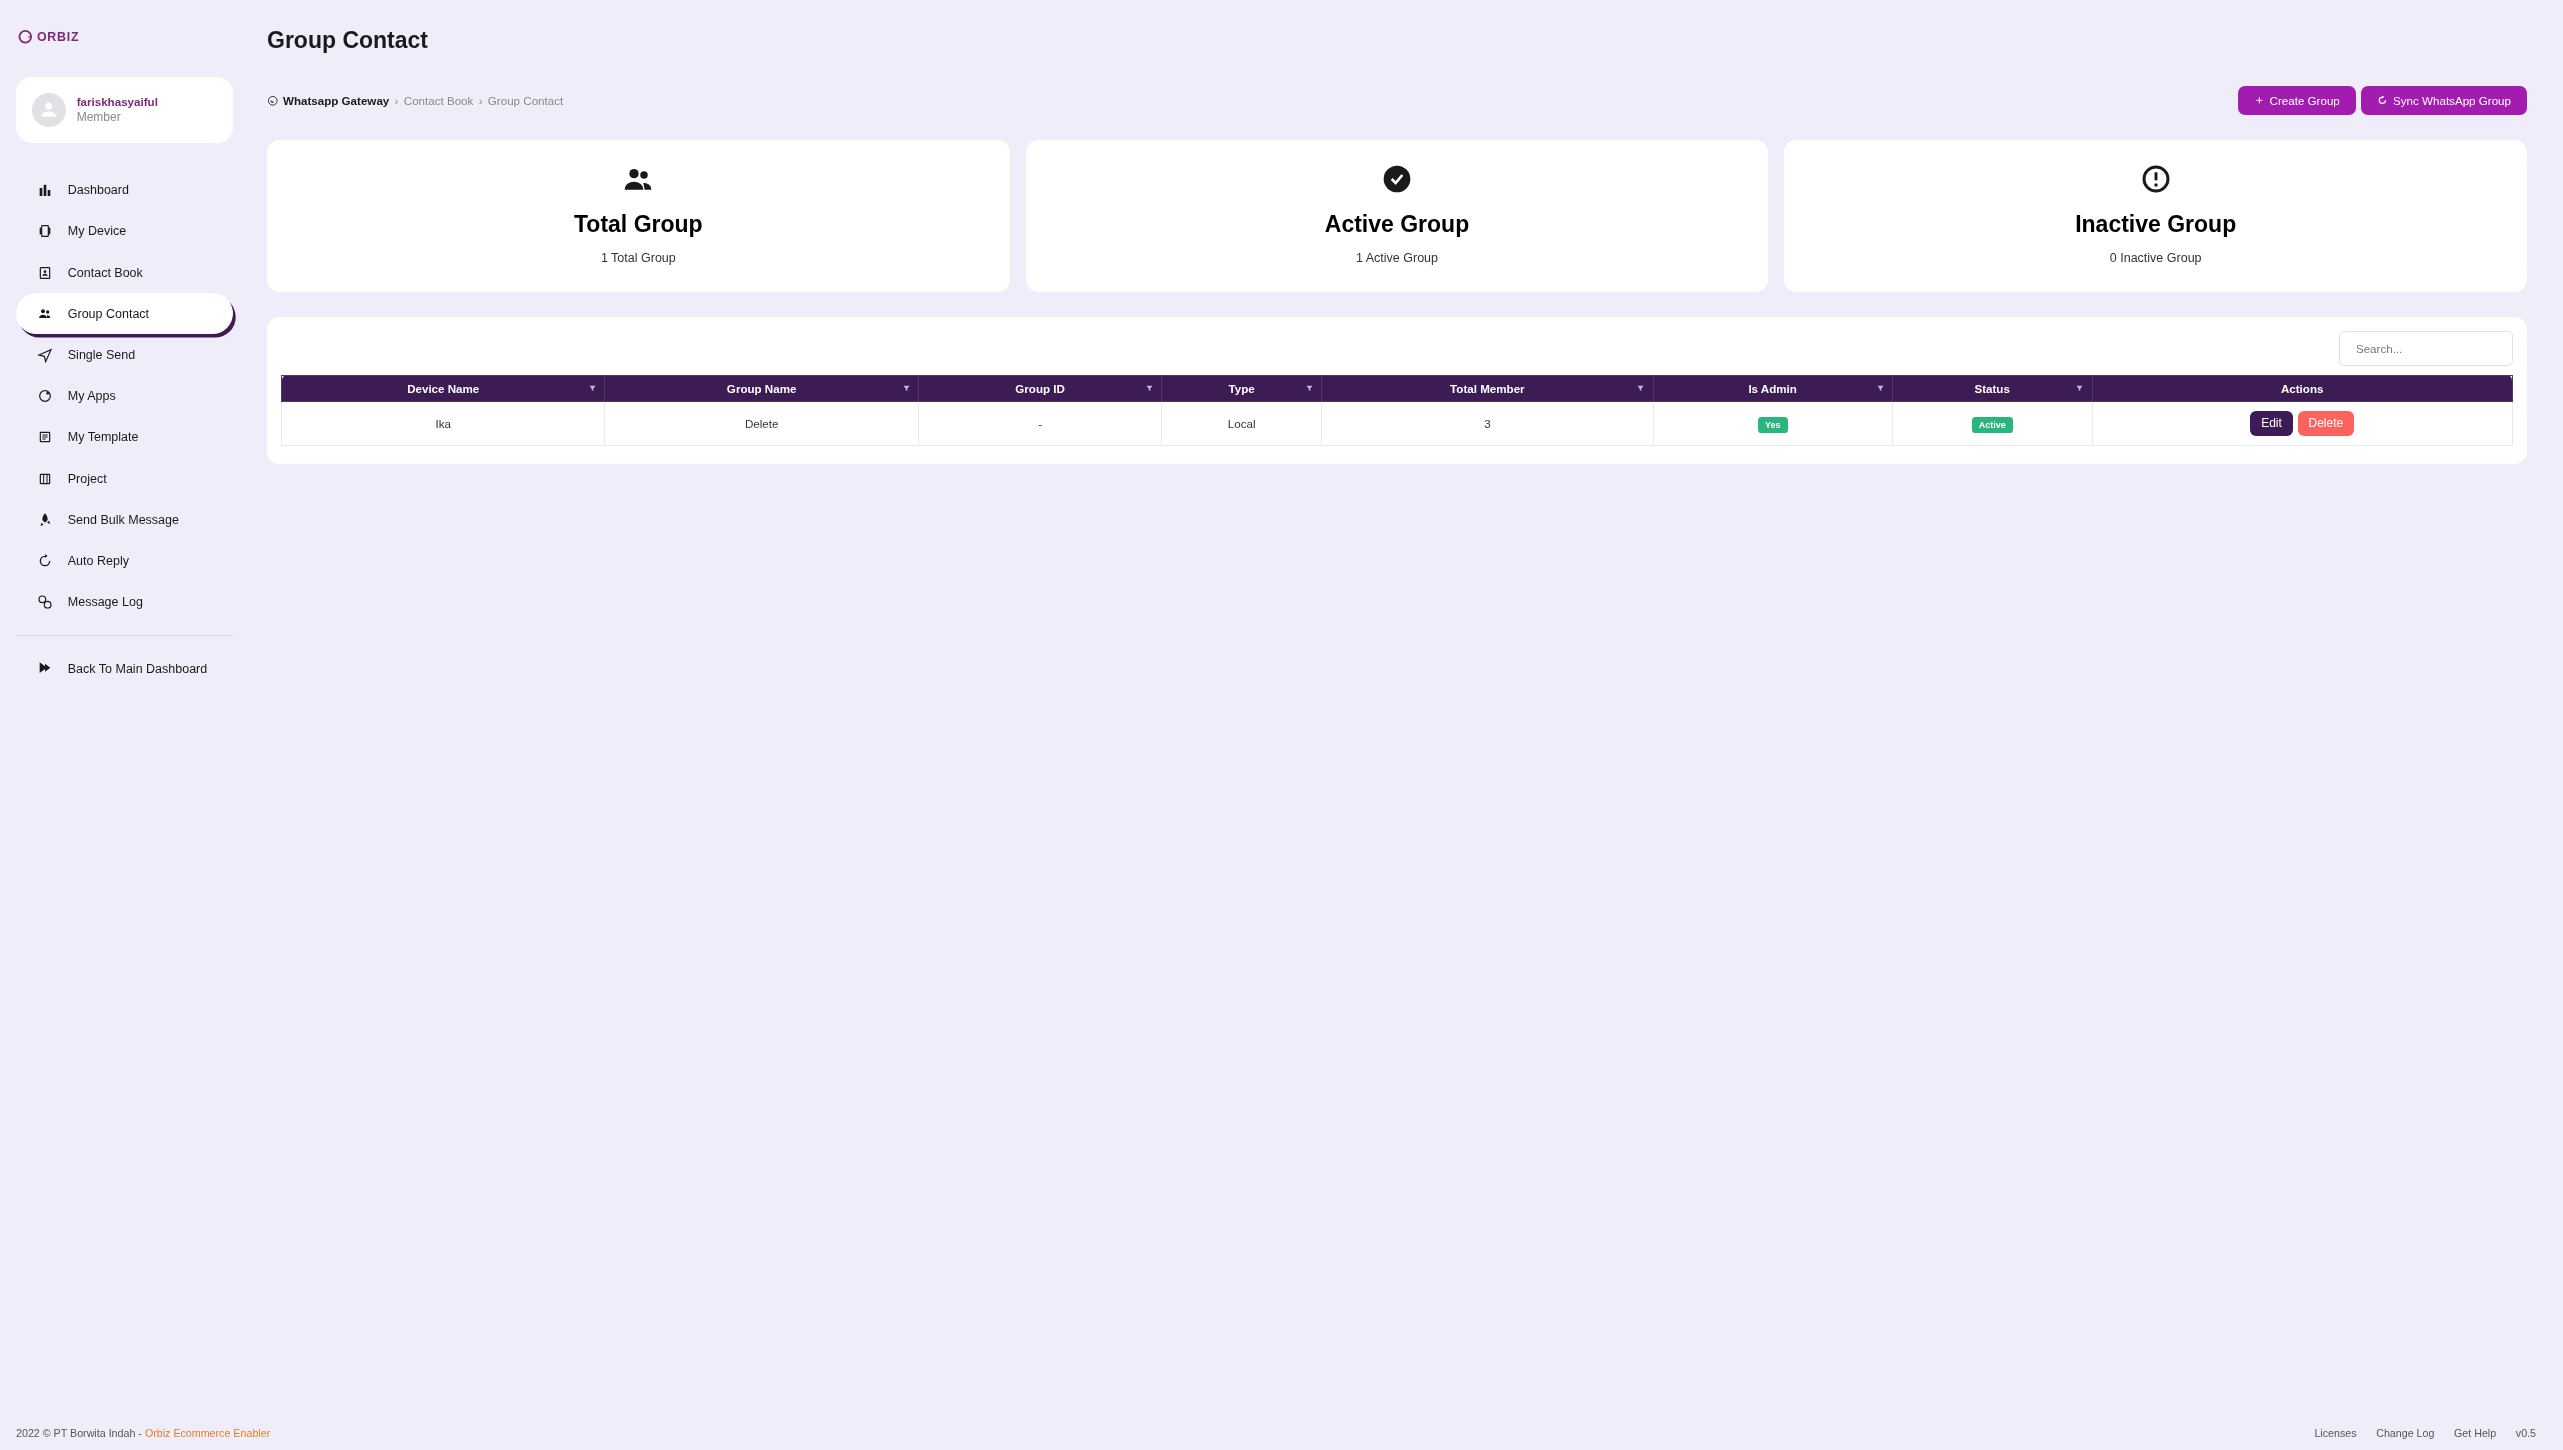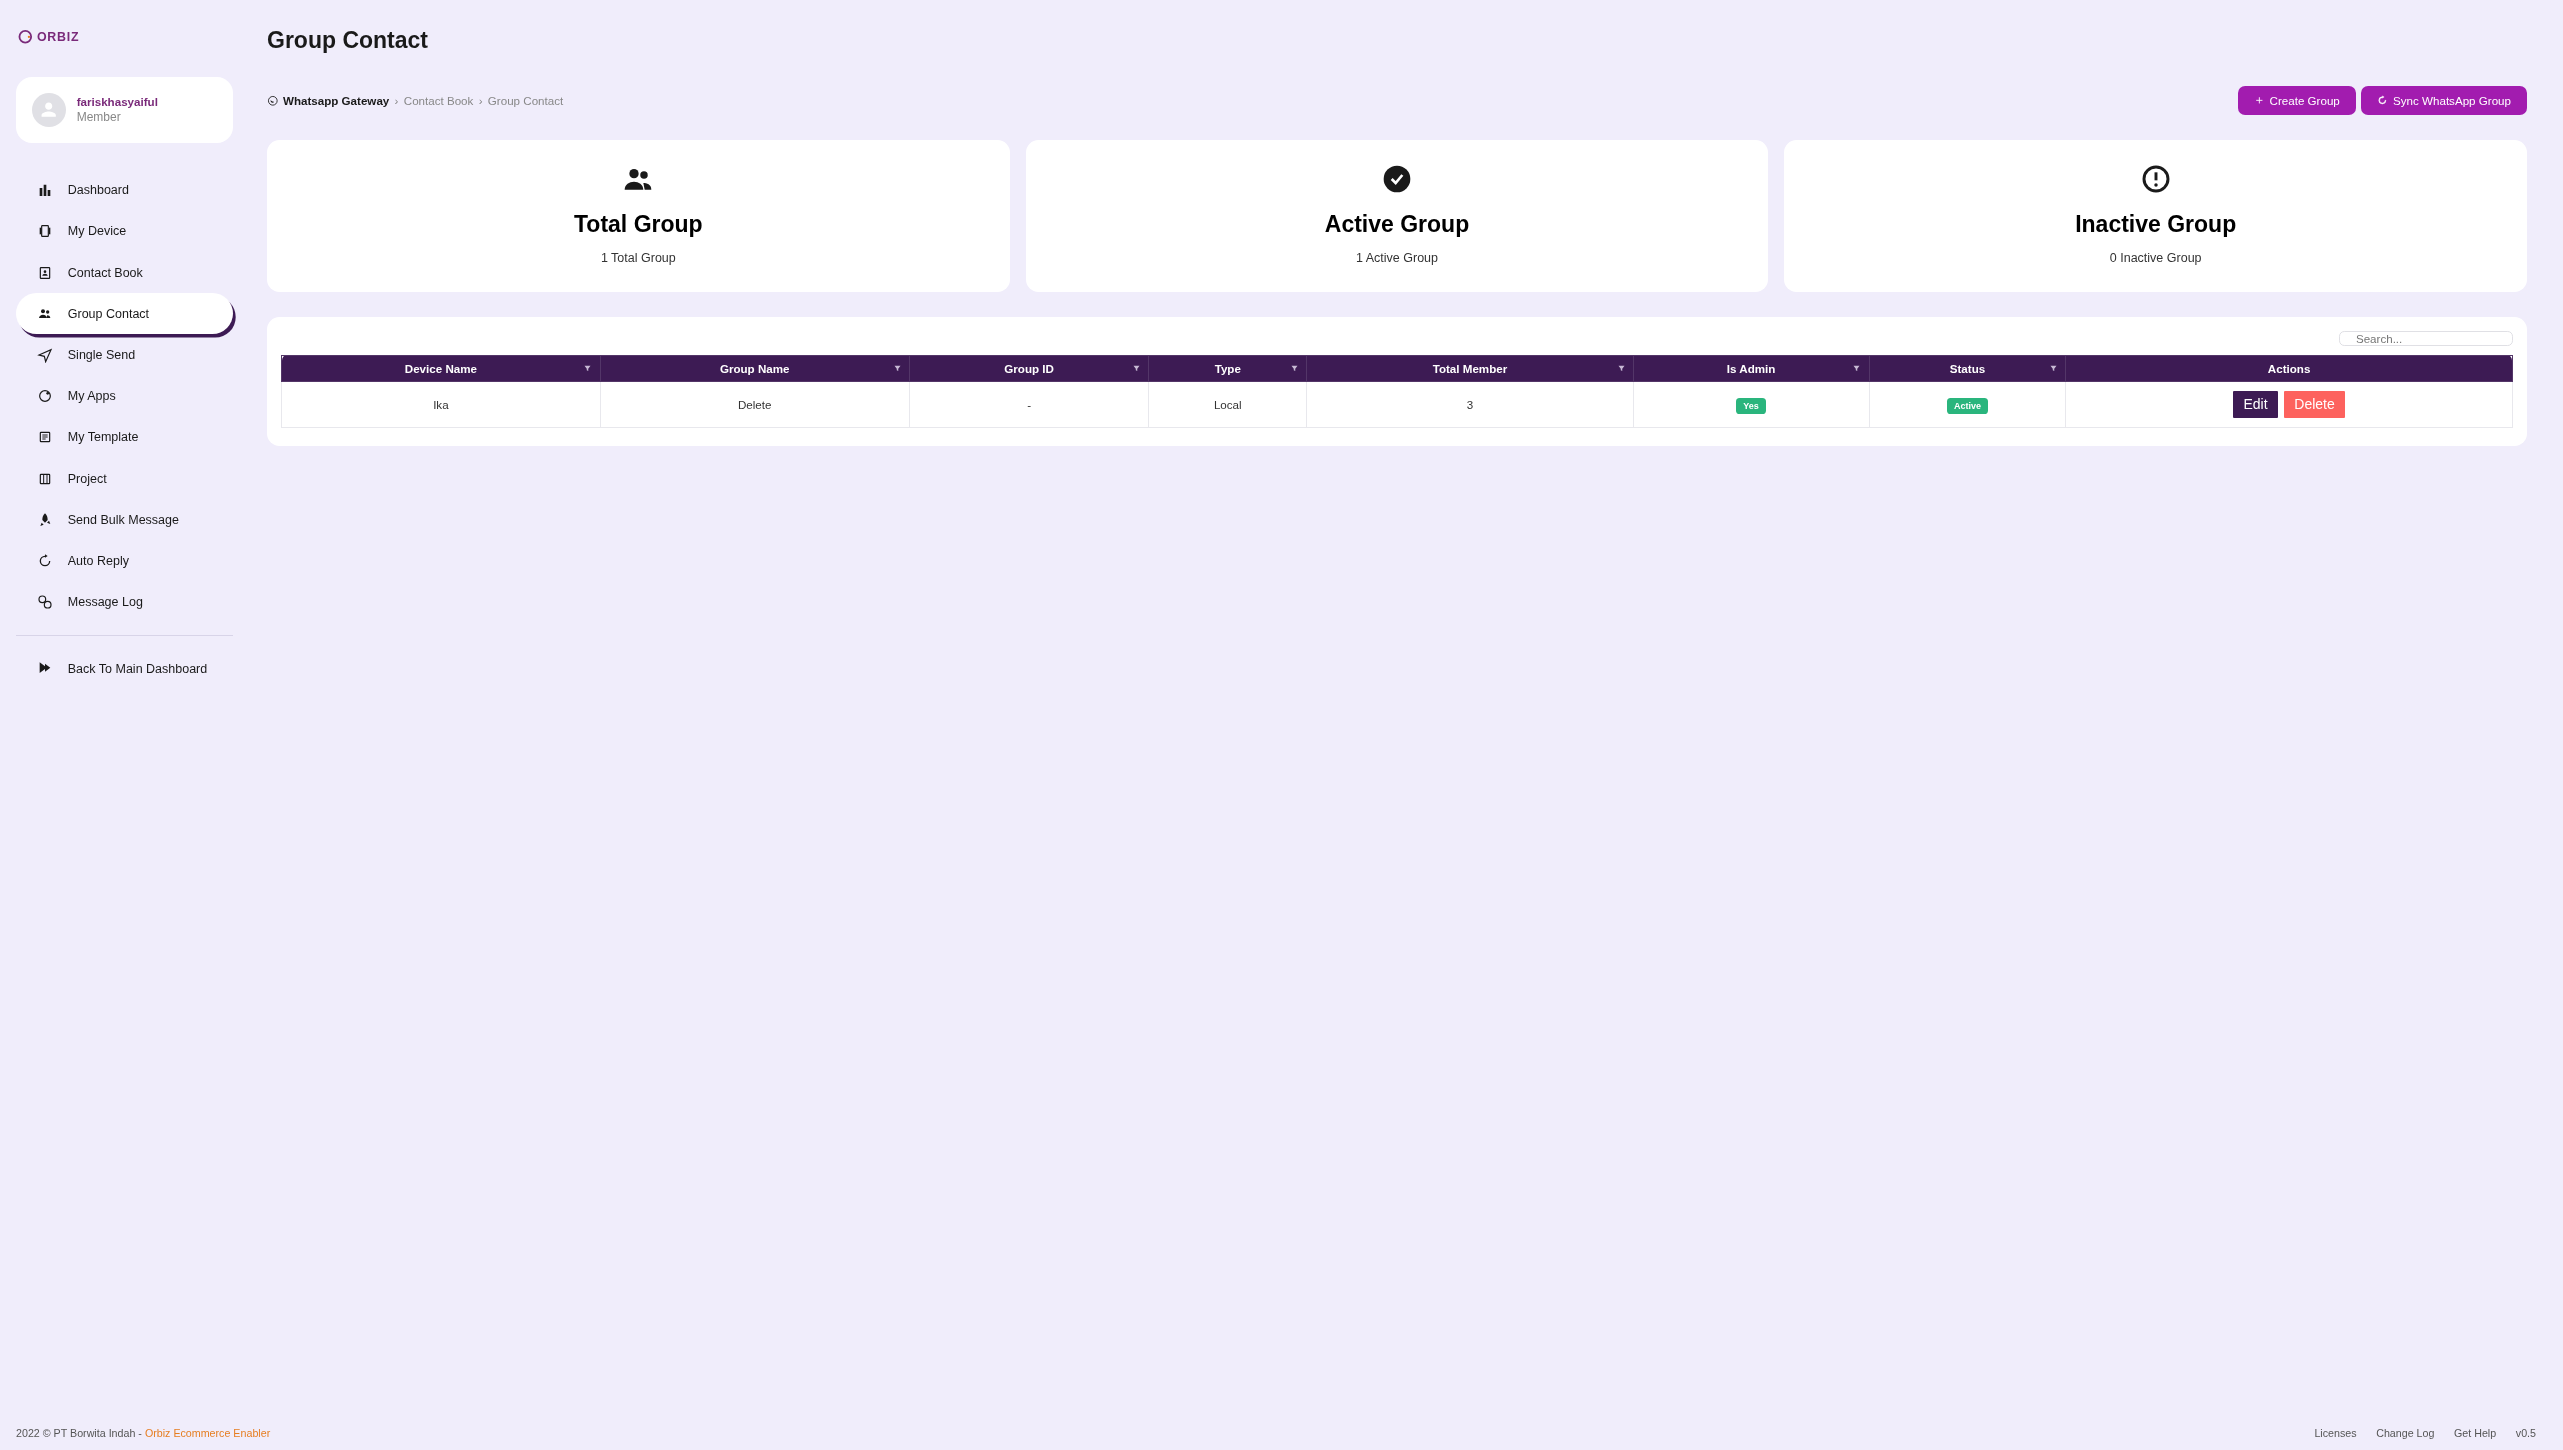--- a/index.html
+++ b/index.html
@@ -189,21 +189,21 @@
     .table-toolbar {
       display: flex;
       justify-content: flex-end;
       margin-bottom: 9px;
     }
     .search-box {
       display: flex;
       align-items: center;
       border: 0.9px solid #e0e0e5;
       border-radius: 5.3px;
-      padding: 0 9px;
+      padding: 10px 9px;
       width: 174px;
     }
     .search-box svg { width: 11.6px; height: 11.6px; fill: #888; margin-right: 7.1px;}
     .search-box input {
       border: none;
       outline: none;
       font-size: 11.6px;
       flex: 1;
       background: transparent;
     }
@@ -248,22 +248,22 @@
       border-radius: 3.6px;
     }
     .action-cell {
       display: flex;
       gap: 5.3px;
       justify-content: center;
     }
     .btn-sm {
       border: none;
       padding: 5.3px 10.7px;
-      border-radius: 1px;
-      font-size: 14px;
+      border-radius: 6px;
+      font-size: 12px;
       font-weight: 500;
       cursor: pointer;
       color: #fff;
     }
     .btn-dark { background: #3d1b54; }
     .btn-danger { background: #fd625e; }
     .footer {
       display: flex;
       justify-content: space-between;
       align-items: center;

